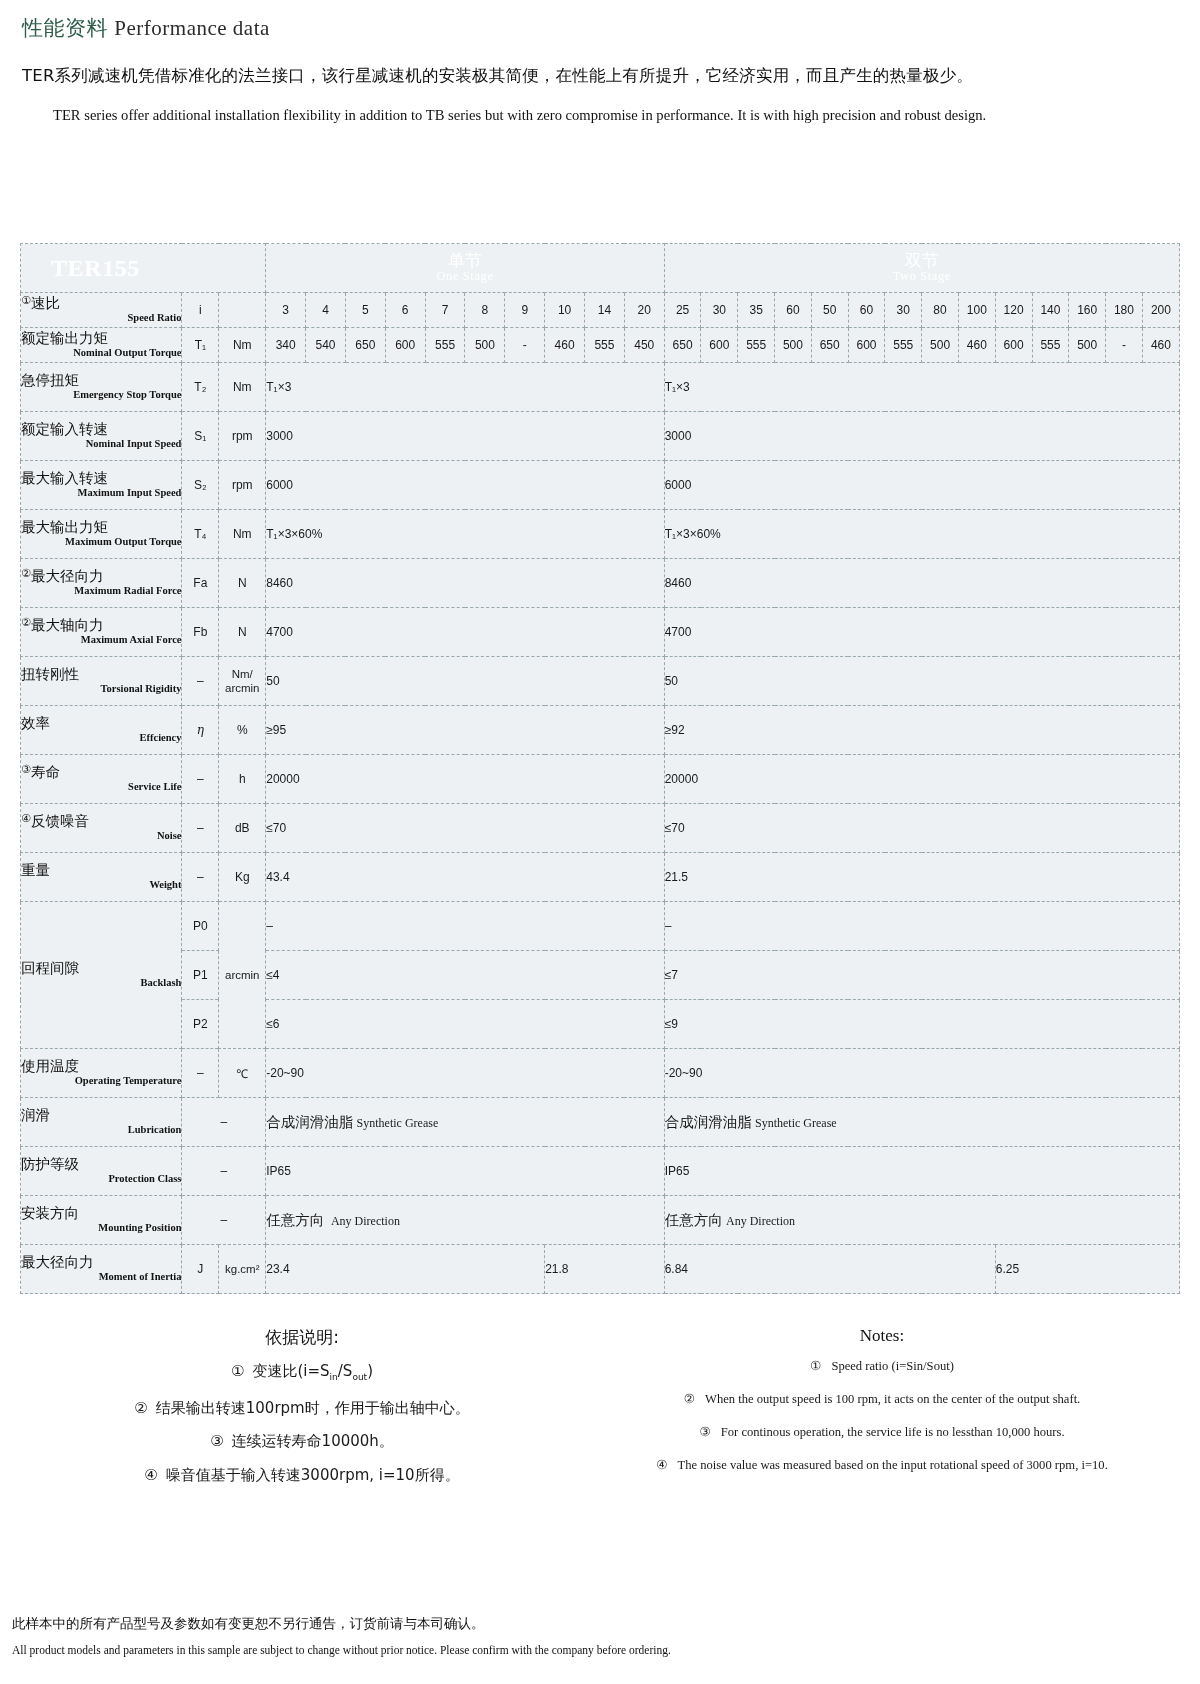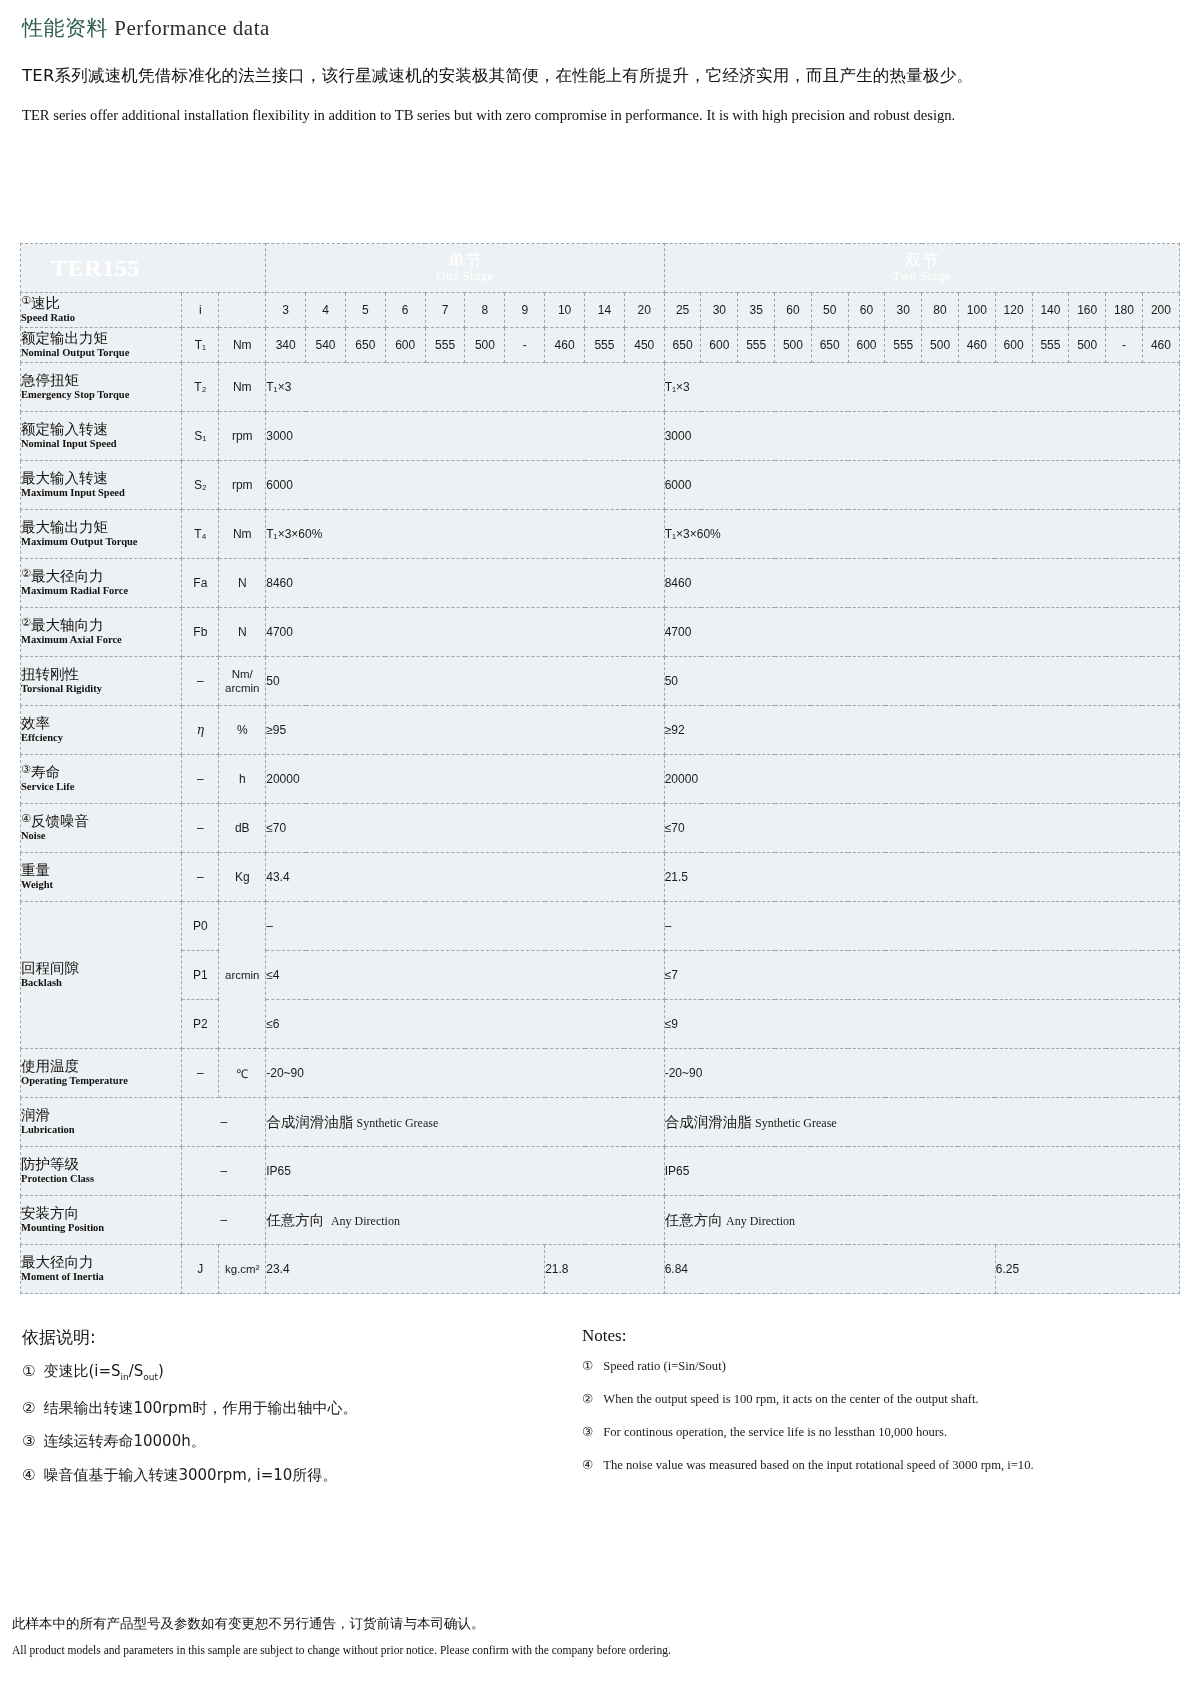--- a/index.html
+++ b/index.html
@@ -51,20 +51,21 @@
     line-height: 1.65;
     color: #111;
     letter-spacing: 0.2px;
   }
   .intro-en {
     margin-top: 16px;
     font-family: "Liberation Serif", serif;
     font-size: 14.6px;
     line-height: 1.45;
     color: #111;
+    margin-left: 31px;
   }
 
   
   .tbl-wrap {
     position: absolute;
     left: 20px;
     top: 243px;
     width: 1160px;
   }
   table.spec {
@@ -120,20 +121,21 @@
     display: block;
     line-height: 1.15;
   }
   .lbl .en {
     font-family: "Liberation Serif", serif;
     font-weight: bold;
     font-size: 10.5px;
     color: #111;
     display: block;
     line-height: 1.2;
+    text-align: right;
   }
   .circ {
     font-size: 11px;
     vertical-align: top;
   }
   .sym {
     text-align: center;
     font-family: "Liberation Sans", sans-serif;
     font-size: 15px;
     background: #e8edf0;
@@ -180,20 +182,21 @@
 
   
   .notes {
     position: absolute;
     left: 22px;
     top: 1326px;
     width: 1160px;
   }
   .notes-cols {
     display: flex;
+    text-align: center;
   }
   .notes-col-cn { width: 560px; }
   .notes-col-en { width: 600px; }
   .notes-h-cn {
     font-family: "DejaVu Sans", sans-serif;
     font-size: 17px;
     color: #111;
     margin-bottom: 14px;
   }
   .notes-h-en {

